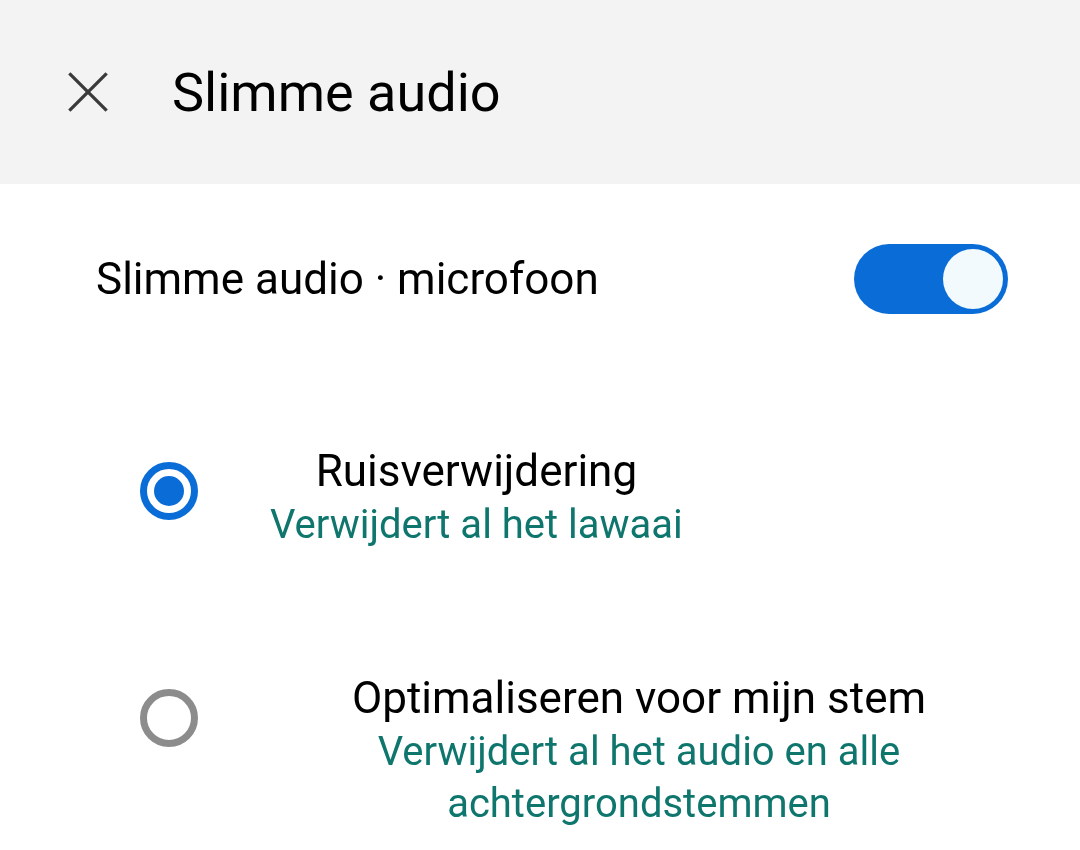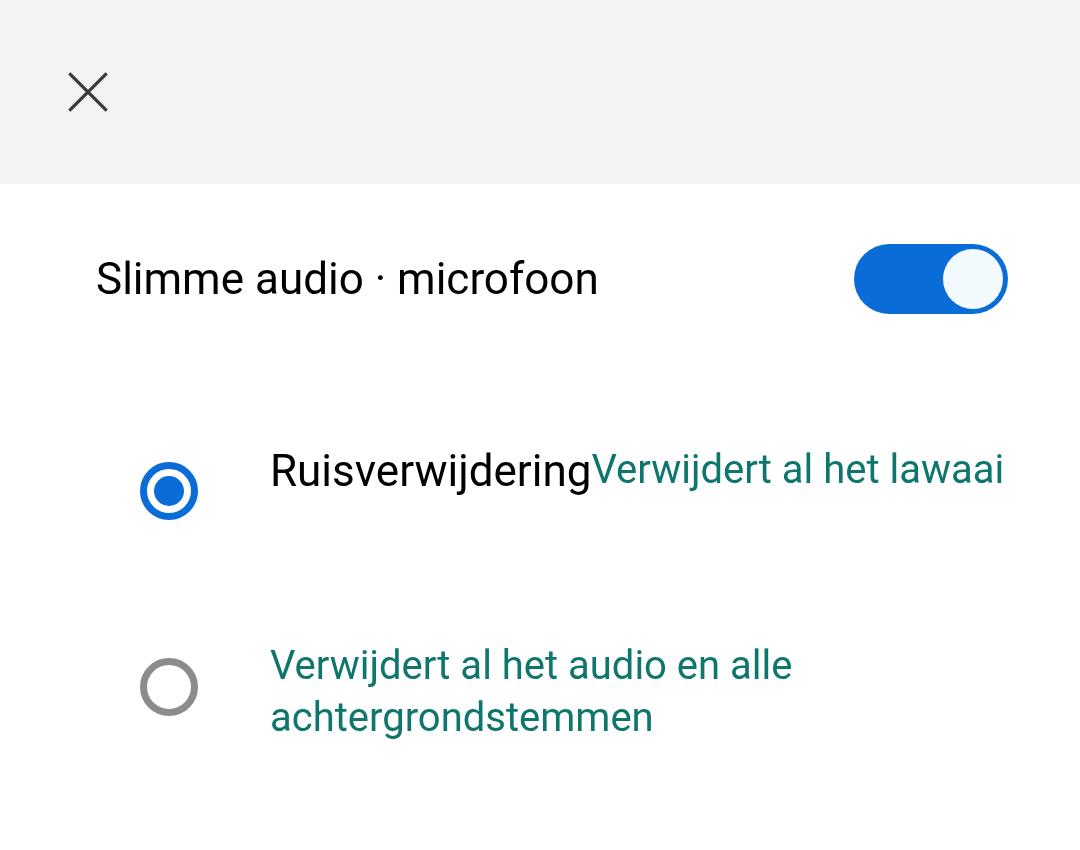--- a/index.html
+++ b/index.html
@@ -94,21 +94,22 @@
       border: 7px solid #8c8c8c;
     }
     .radio-inner {
       width: 30px;
       height: 30px;
       border-radius: 50%;
       background: #0a6dd7;
     }
     .option-text {
       display: flex;
-      flex-direction: row;
+      flex-direction: column;
+      text-align: center;
     }
     .option-title {
       font-size: 44px;
       font-weight: 400;
       color: #000;
       line-height: 1.25;
     }
     .option-desc {
       font-size: 40px;
       font-weight: 400;
@@ -119,20 +120,21 @@
 </head>
 <body>
 
 <div class="header">
   <div class="close-btn">
     <svg viewBox="0 0 24 24" fill="none" stroke="#3a3a3a" stroke-width="1.4">
       <line x1="4" y1="4" x2="20" y2="20"></line>
       <line x1="20" y1="4" x2="4" y2="20"></line>
     </svg>
   </div>
+  <h1 class="header-title">Slimme audio</h1>
 </div>
 
 <div class="content">
 
   <div class="toggle-row">
     <span class="toggle-label">Slimme audio · microfoon</span>
     <div class="toggle-switch">
       <div class="toggle-thumb"></div>
     </div>
   </div>
@@ -145,17 +147,18 @@
       <span class="option-title">Ruisverwijdering</span>
       <span class="option-desc">Verwijdert al het lawaai</span>
     </div>
   </div>
 
   <div class="option-row radio-unselected">
     <div class="radio-outer">
       
     </div>
     <div class="option-text">
+      <span class="option-title">Optimaliseren voor mijn stem</span>
       <span class="option-desc">Verwijdert al het audio en alle achtergrondstemmen</span>
     </div>
   </div>
 
 </div>
 
 </body></html>

